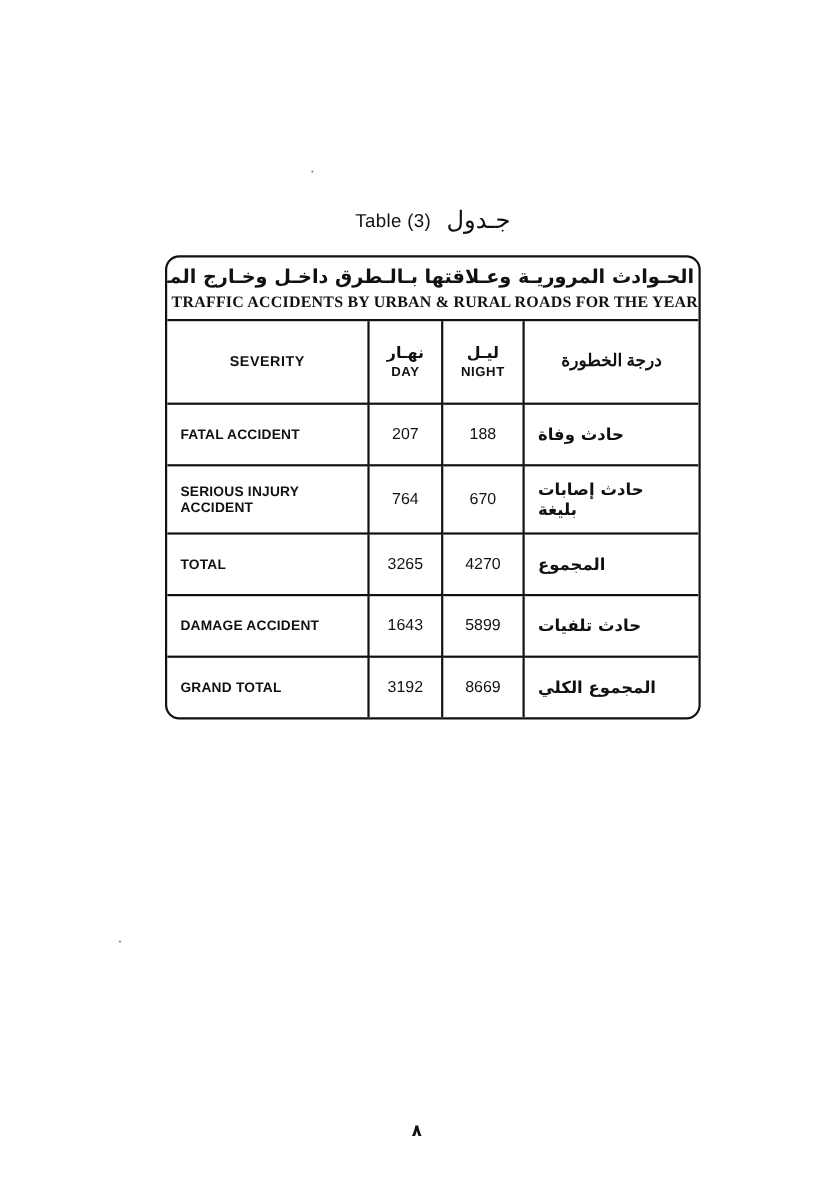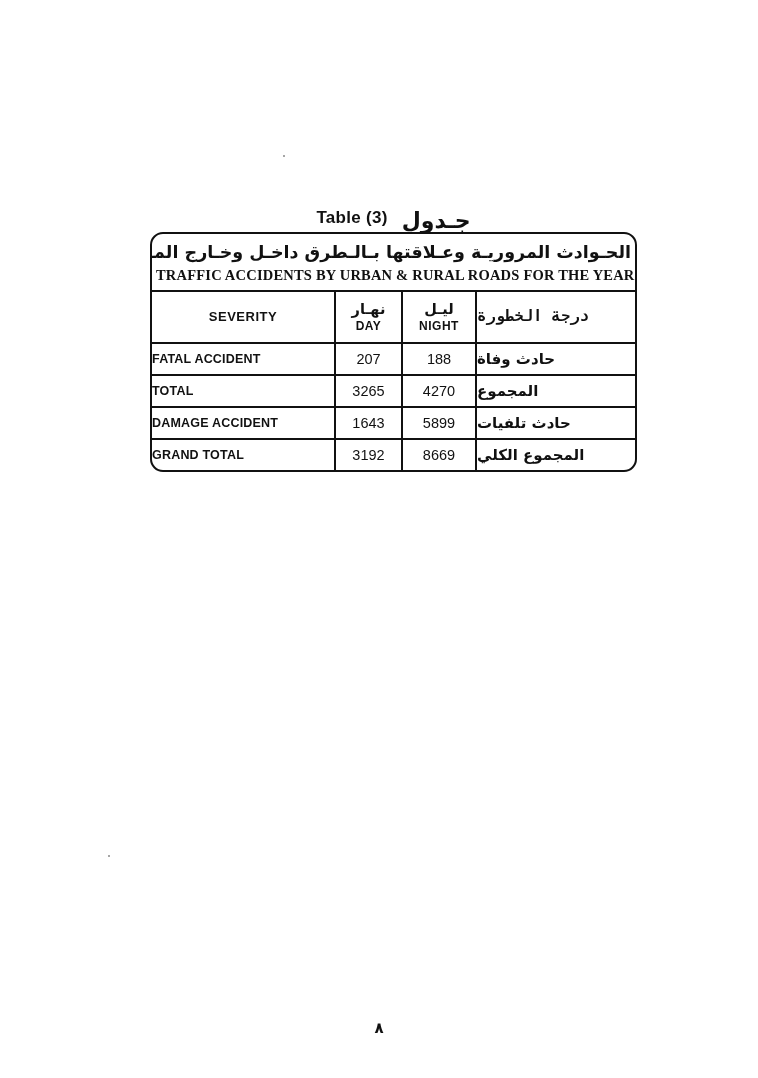--- a/index.html
+++ b/index.html
@@ -15,24 +15,23 @@
     color: #111;
   }
   .page-title {
     position: absolute;
     left: 150px;
     top: 188px;
     width: 487px;
     text-align: center;
     display: flex;
     justify-content: center;
-    align-items: flex-start;
+    align-items: center;
     gap: 14px;
-    font-weight: bold;
-    margin-top: 20px;
+    font-weight: normal;
   }
   .page-title .en {
     font-size: 17px;
     letter-spacing: 0.3px;
     font-family: "Liberation Sans", sans-serif;
   }
   .page-title .ar {
     font-size: 22px;
     font-family: "DejaVu Sans", sans-serif;
     direction: rtl;
@@ -70,21 +69,21 @@
     white-space: nowrap;
   }
   table.acc {
     width: 100%;
     border-collapse: collapse;
     border-style: hidden; 
     table-layout: fixed;
   }
   table.acc td, table.acc th {
     border: 2.5px solid #111;
-    padding: 0;
+    padding: 12px;
     vertical-align: middle;
   }
   col.c-sev   { width: 183px; }
   col.c-day   { width: 67px; }
   col.c-night { width: 74px; }
   col.c-ar    { width: auto; }
   th.hdr-sev {
     height: 50px;
     font-size: 13px;
     font-weight: bold;
@@ -103,22 +102,22 @@
   }
   th.hdr-dn .en {
     display: block;
     font-size: 12px;
     font-weight: bold;
     letter-spacing: 0.5px;
     line-height: 1.2;
   }
   th.hdr-ar {
     direction: rtl;
-    text-align: left;
-    font-family: Liberation Mono, monospace;
+    text-align: center;
+    font-family: Liberation Serif, serif;
     font-weight: bold;
     font-size: 15.5px;
     margin-top: 48px;
   }
   td.c-en {
     height: 30px;
     font-size: 12.5px;
     font-weight: bold;
     letter-spacing: 0.2px;
     text-align: left;
@@ -188,20 +187,26 @@
         </th>
         <th class="hdr-ar">درجة الخطورة</th>
       </tr>
       <tr>
         <td class="c-en">FATAL ACCIDENT</td>
         <td class="c-num">207</td>
         <td class="c-num">188</td>
         <td class="c-arb">حادث وفاة</td>
       </tr>
       <tr>
+        <td class="c-en">SERIOUS INJURY ACCIDENT</td>
+        <td class="c-num">764</td>
+        <td class="c-num">670</td>
+        <td class="c-arb">حادث إصابات بليغة</td>
+      </tr>
+      <tr>
         <td class="c-en">TOTAL</td>
         <td class="c-num">3265</td>
         <td class="c-num">4270</td>
         <td class="c-arb">المجموع</td>
       </tr>
       <tr>
         <td class="c-en">DAMAGE ACCIDENT</td>
         <td class="c-num">1643</td>
         <td class="c-num">5899</td>
         <td class="c-arb">حادث تلفيات</td>

